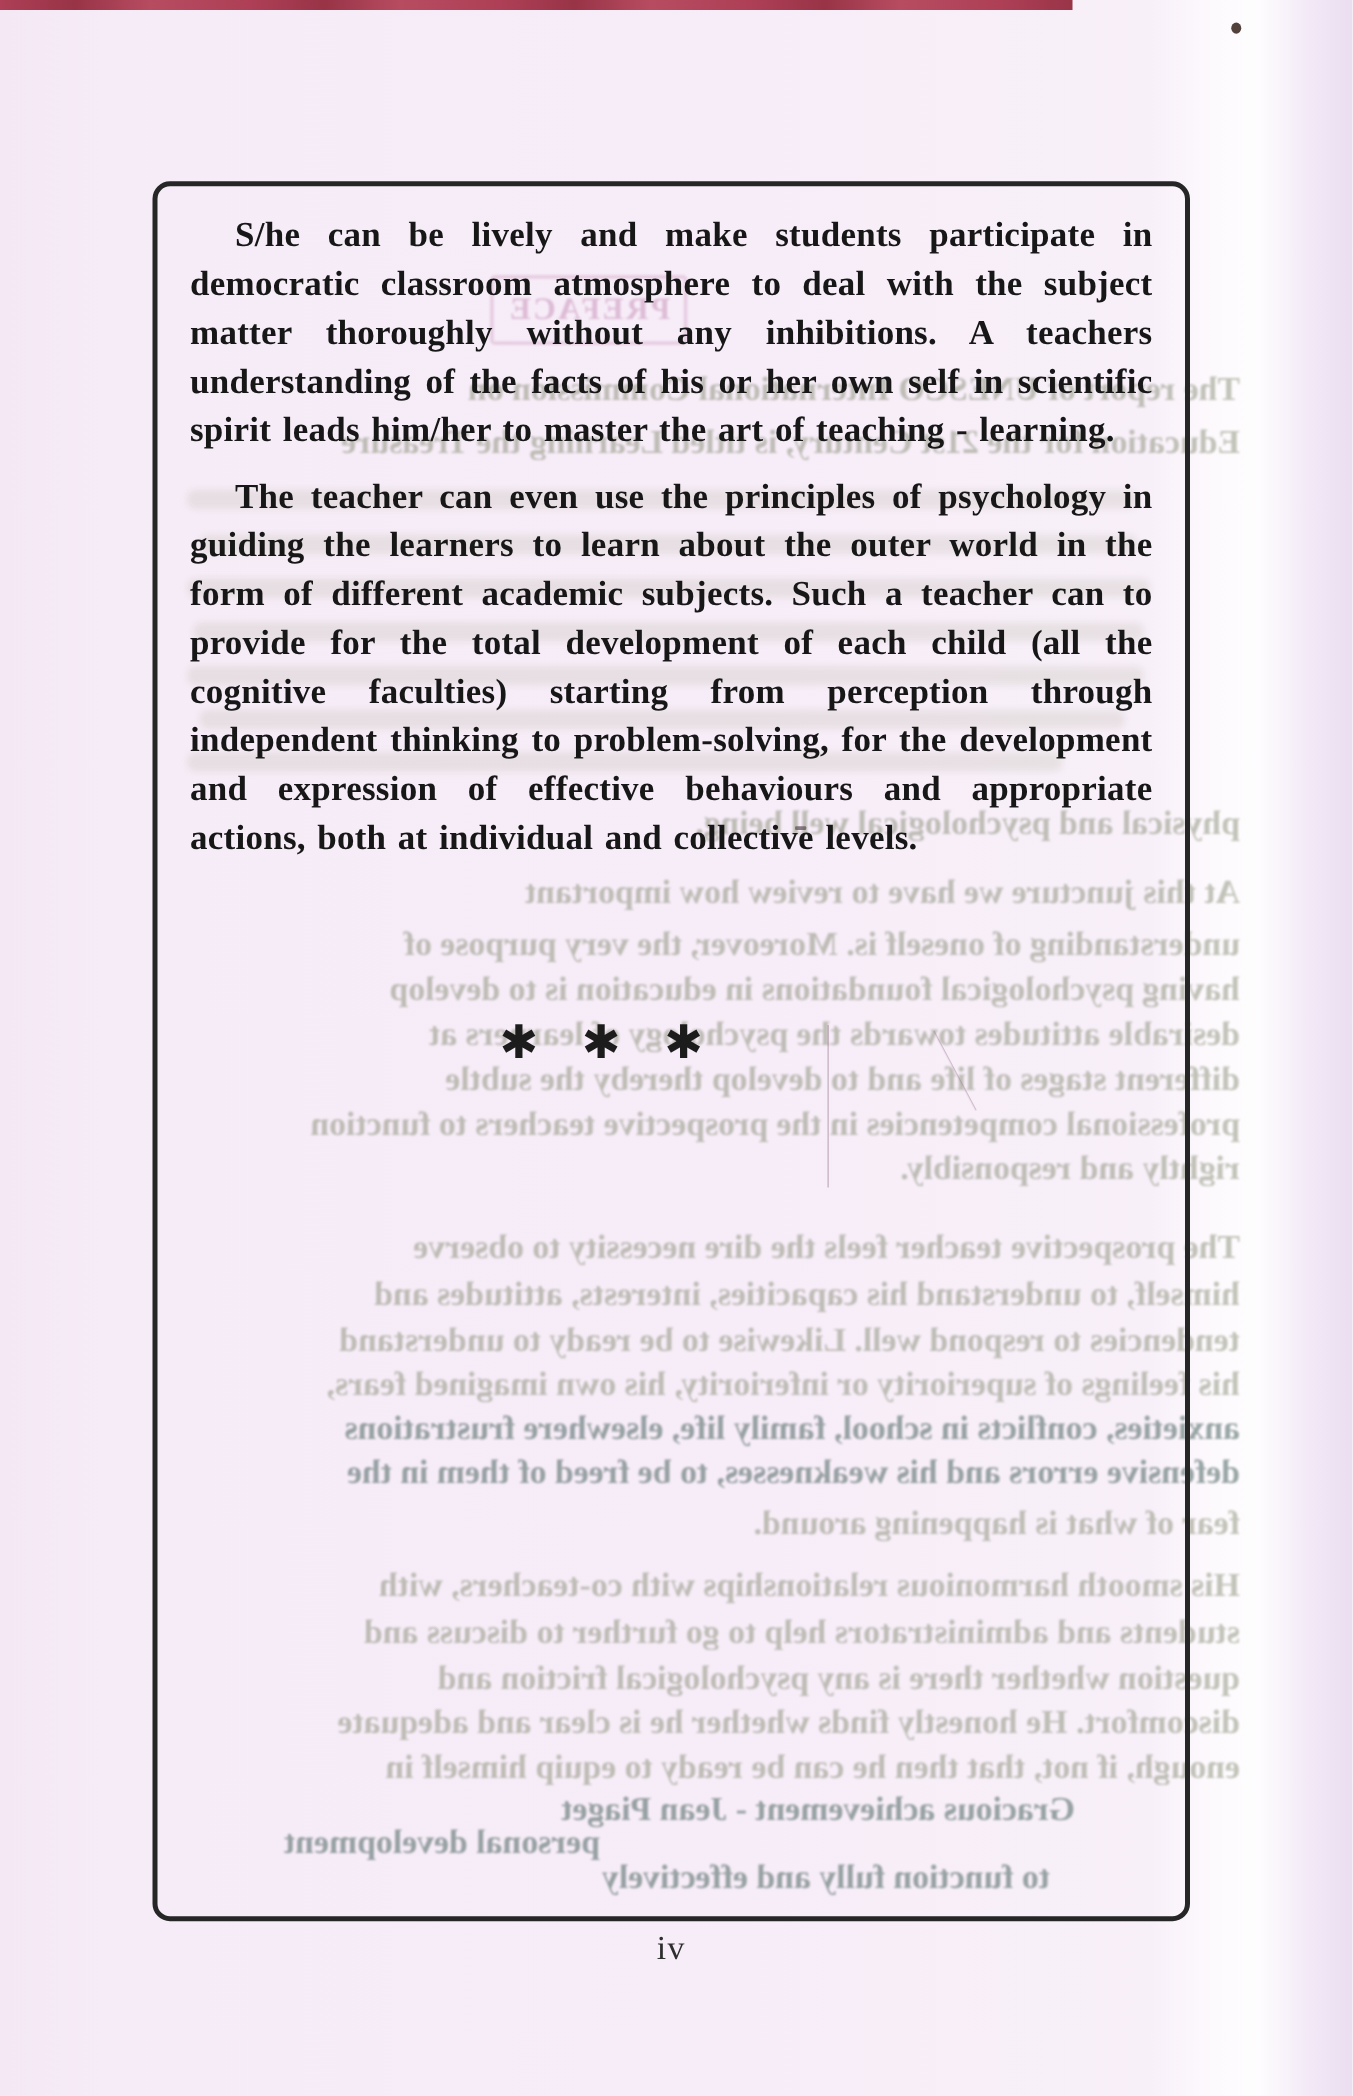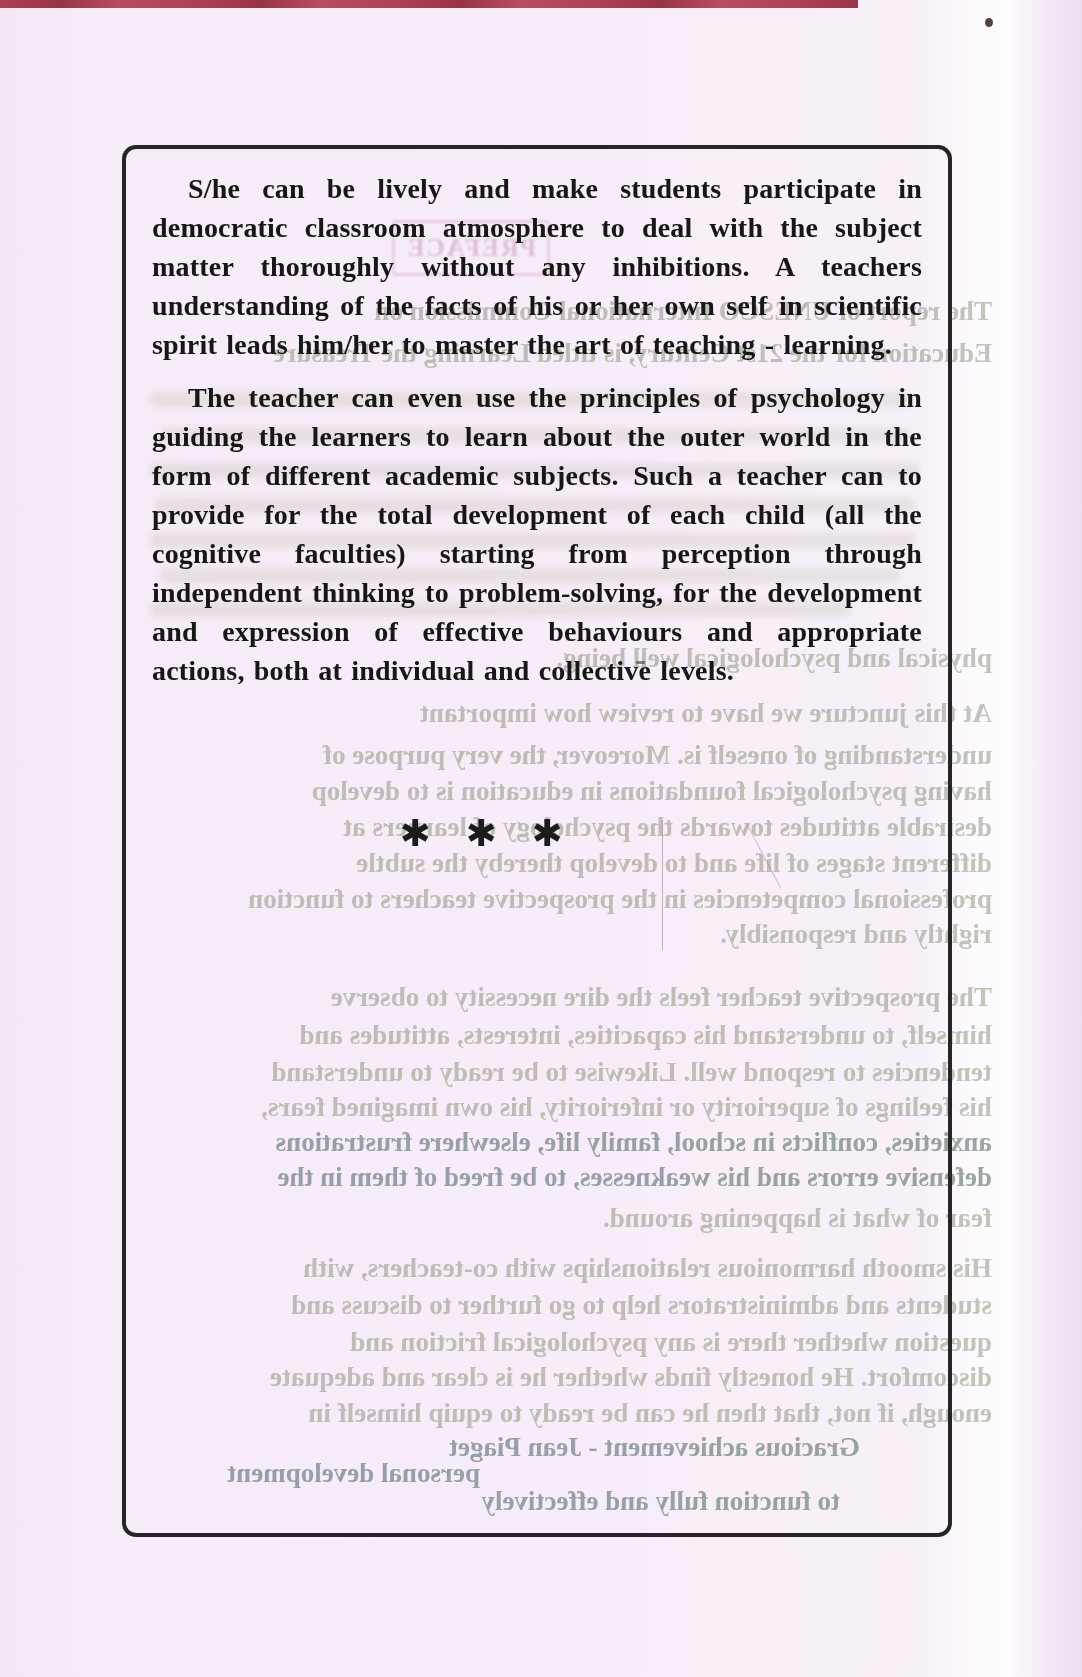--- a/index.html
+++ b/index.html
@@ -146,14 +146,15 @@
     <p class="qpara">S/he can be lively and make students participate in democratic classroom atmosphere to deal with the subject matter thoroughly without any inhibitions. A teachers understanding of the facts of his or her own self in scientific spirit leads him/her to master the art of teaching - learning.</p>
     <p class="qpara">The teacher can even use the principles of psychology in guiding the learners to learn about the outer world in the form of different academic subjects. Such a teacher can to provide for the total development of each child (all the cognitive faculties) starting from perception through independent thinking to problem-solving, for the development and expression of effective behaviours and appropriate actions, both at individual and collective levels.</p>
     <div class="stars">✱ ✱ ✱</div>
   </div>
 
   <div class="dash"></div>
   <div class="scratch-v"></div>
   <div class="scratch-d"></div>
   <div class="dot"></div>
 
+  <div class="pageno">iv</div>
 
 </div>
 
 </body></html>

